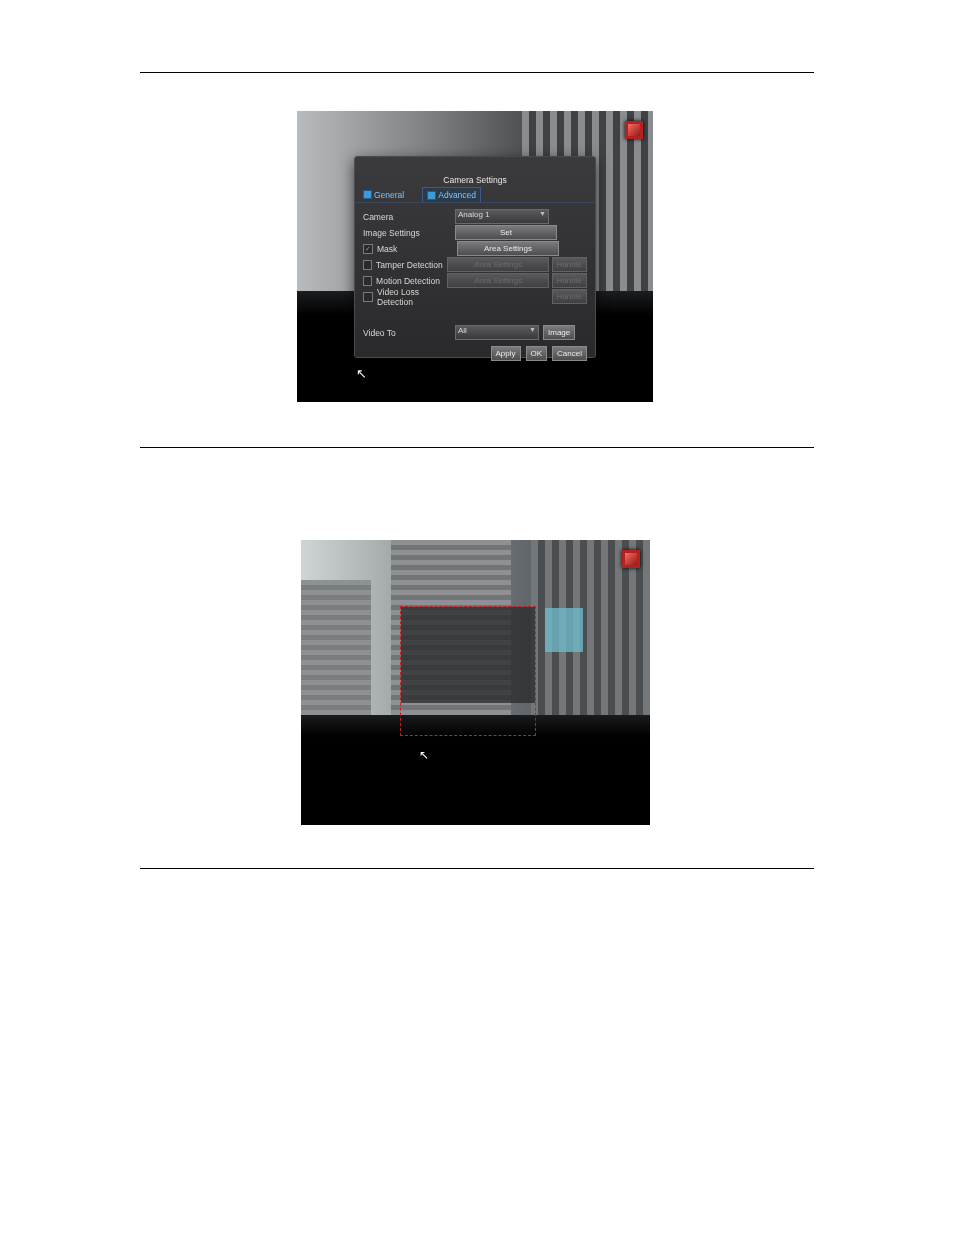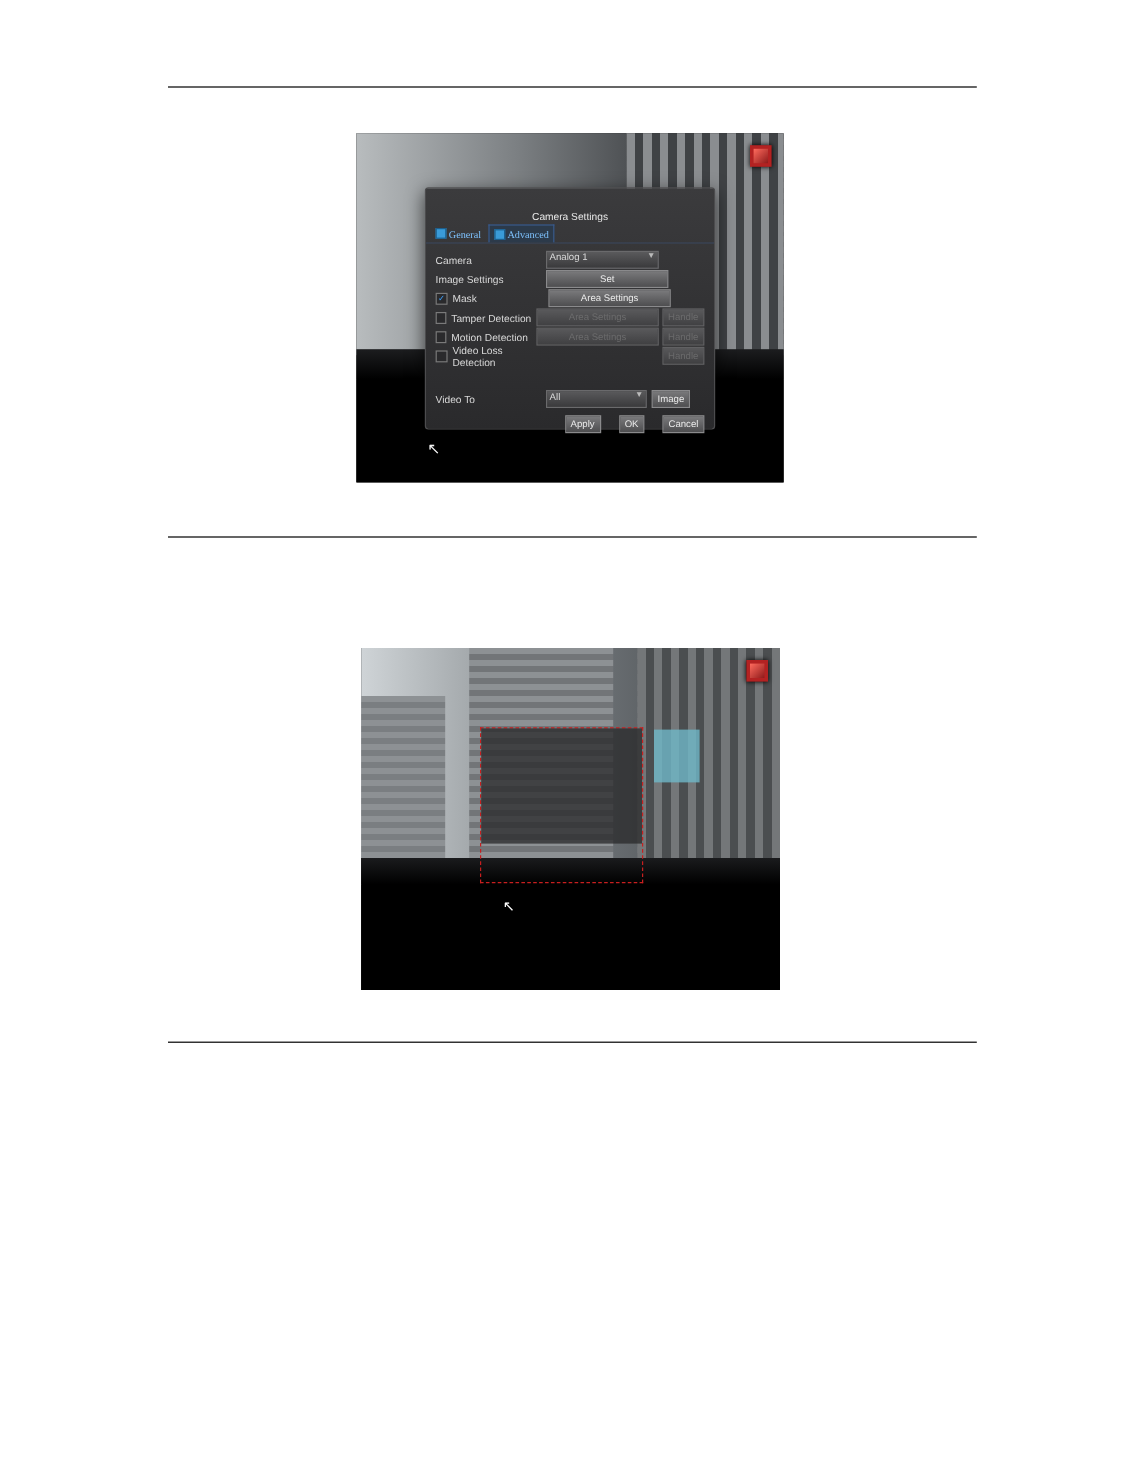--- a/index.html
+++ b/index.html
@@ -23,42 +23,42 @@
   .rec{position:absolute;right:10px;top:10px;width:18px;height:18px;background:#b32222;
     box-shadow:0 0 4px #000;}
   .rec:before{content:"";position:absolute;left:3px;top:3px;width:12px;height:12px;
     background:linear-gradient(135deg,#ff6b5e,#8e1a1a);}
   .cursor1{position:absolute;left:59px;top:255px;color:#fff;font-size:13px;user-select:none;}
 
   .dialog{position:absolute;left:57px;top:45px;width:240px;height:200px;
     background:linear-gradient(#3b3b3d,#2a2a2c);border:1px solid #4c4c4e;border-radius:3px;
     box-shadow:0 4px 14px rgba(0,0,0,.6);color:#d8d8d8;font-size:8.5px;}
   .dlgTitle{text-align:center;padding:4px 0 2px 0;color:#e8e8e8;margin-top:14px;}
-  .tabs{display:flex;gap:2px;padding:0 4px;border-bottom:1px solid #4a90ff33;font-family:Liberation Serif, serif;}
+  .tabs{display:flex;gap:14px;padding:0 4px;border-bottom:1px solid #4a90ff33;}
   .tab{display:flex;align-items:center;gap:2px;padding:2px 4px;color:#7fc3ff;}
   .tab .sq{width:7px;height:7px;background:#3a9bd8;border:1px solid #1c5f8e;}
   .tab.sel{background:#2c3a4a;border:1px solid #3a5a8a;border-bottom:none;}
   .body{padding:6px 8px 4px 8px;}
   .row{display:flex;align-items:center;height:15px;margin-bottom:1px;}
   .lbl{width:92px;}
   .chk{width:8px;height:8px;border:1px solid #7a7a7a;background:#2a2a2c;margin-right:4px;
     display:inline-flex;align-items:center;justify-content:center;font-size:7px;color:#3aa0ff;}
   .chk.on:after{content:"✓";}
   .dd{flex:0 0 88px;height:13px;background:linear-gradient(#5a5a5c,#3a3a3c);
     border:1px solid #6a6a6c;display:flex;align-items:flex-start;justify-content:space-between;
     padding:0 2px;font-size:8px;color:#dadada;}
   .dd .arr{font-size:7px;color:#bbb;}
   .btn{height:13px;background:linear-gradient(#7a7a7c,#4e4e50);border:1px solid #8a8a8c;
     display:flex;align-items:center;justify-content:center;padding:0 6px;font-size:8px;
     color:#eaeaea;}
   .btn.small{padding:0 4px;}
   .btn.wide{flex:0 0 88px;text-align:center;}
   .btn.disabled{opacity:.55;color:#9a9a9a;}
   .spacer{flex:1;}
-  .footerRow{display:flex;justify-content:flex-end;gap:15px;padding:4px 8px 0 8px;}
+  .footerRow{display:flex;justify-content:flex-end;gap:5px;padding:4px 8px 0 8px;}
   .copyRow{display:flex;align-items:center;padding:16px 8px 2px 8px;}
 
   
   .fig2{position:absolute;left:301px;top:540px;width:349px;height:285px;background:#000;}
   .sky2{position:absolute;left:0;top:0;width:349px;height:175px;
     background:linear-gradient(90deg,#cfd4d7 0%,#a6abae 25%,#6d7276 55%,#3a3d40 100%);}
   .bA{position:absolute;left:0;top:40px;width:70px;height:135px;
     background:repeating-linear-gradient(0deg,#8d9194 0 5px,#7a7e81 5px 10px);}
   .bB{position:absolute;left:90px;top:0;width:120px;height:175px;
     background:repeating-linear-gradient(0deg,#8d9194 0 5px,#727578 5px 10px);}

